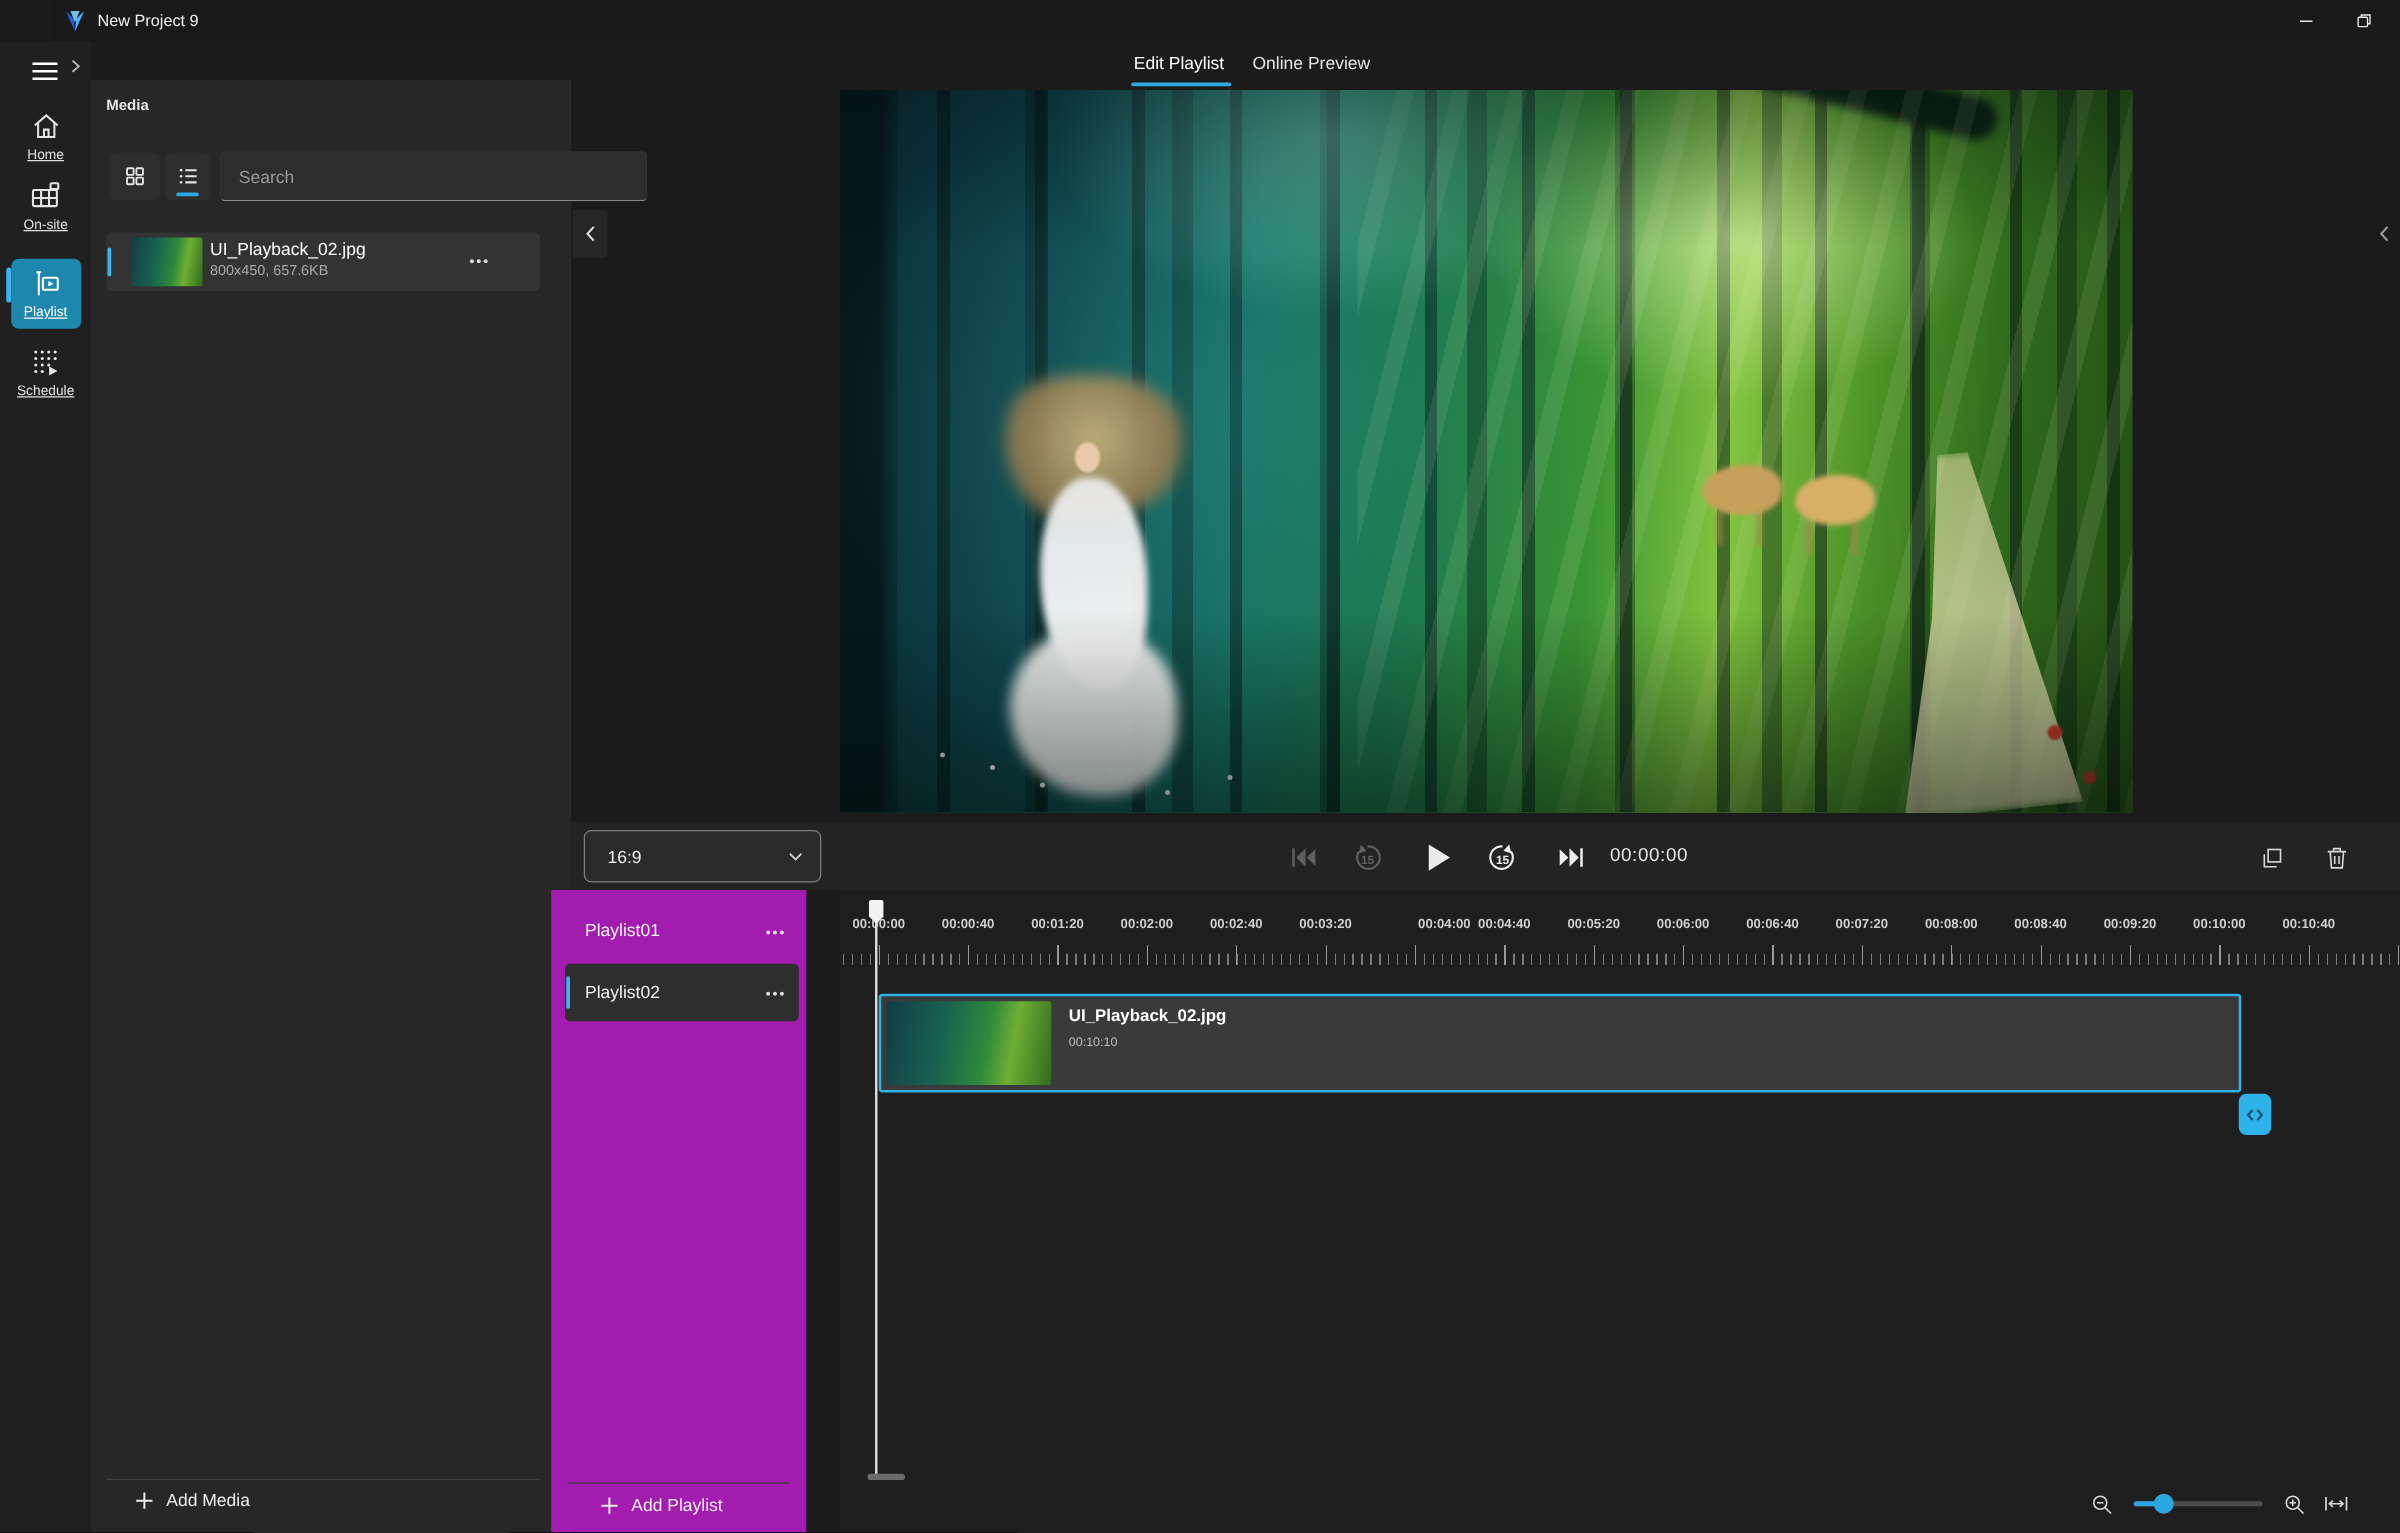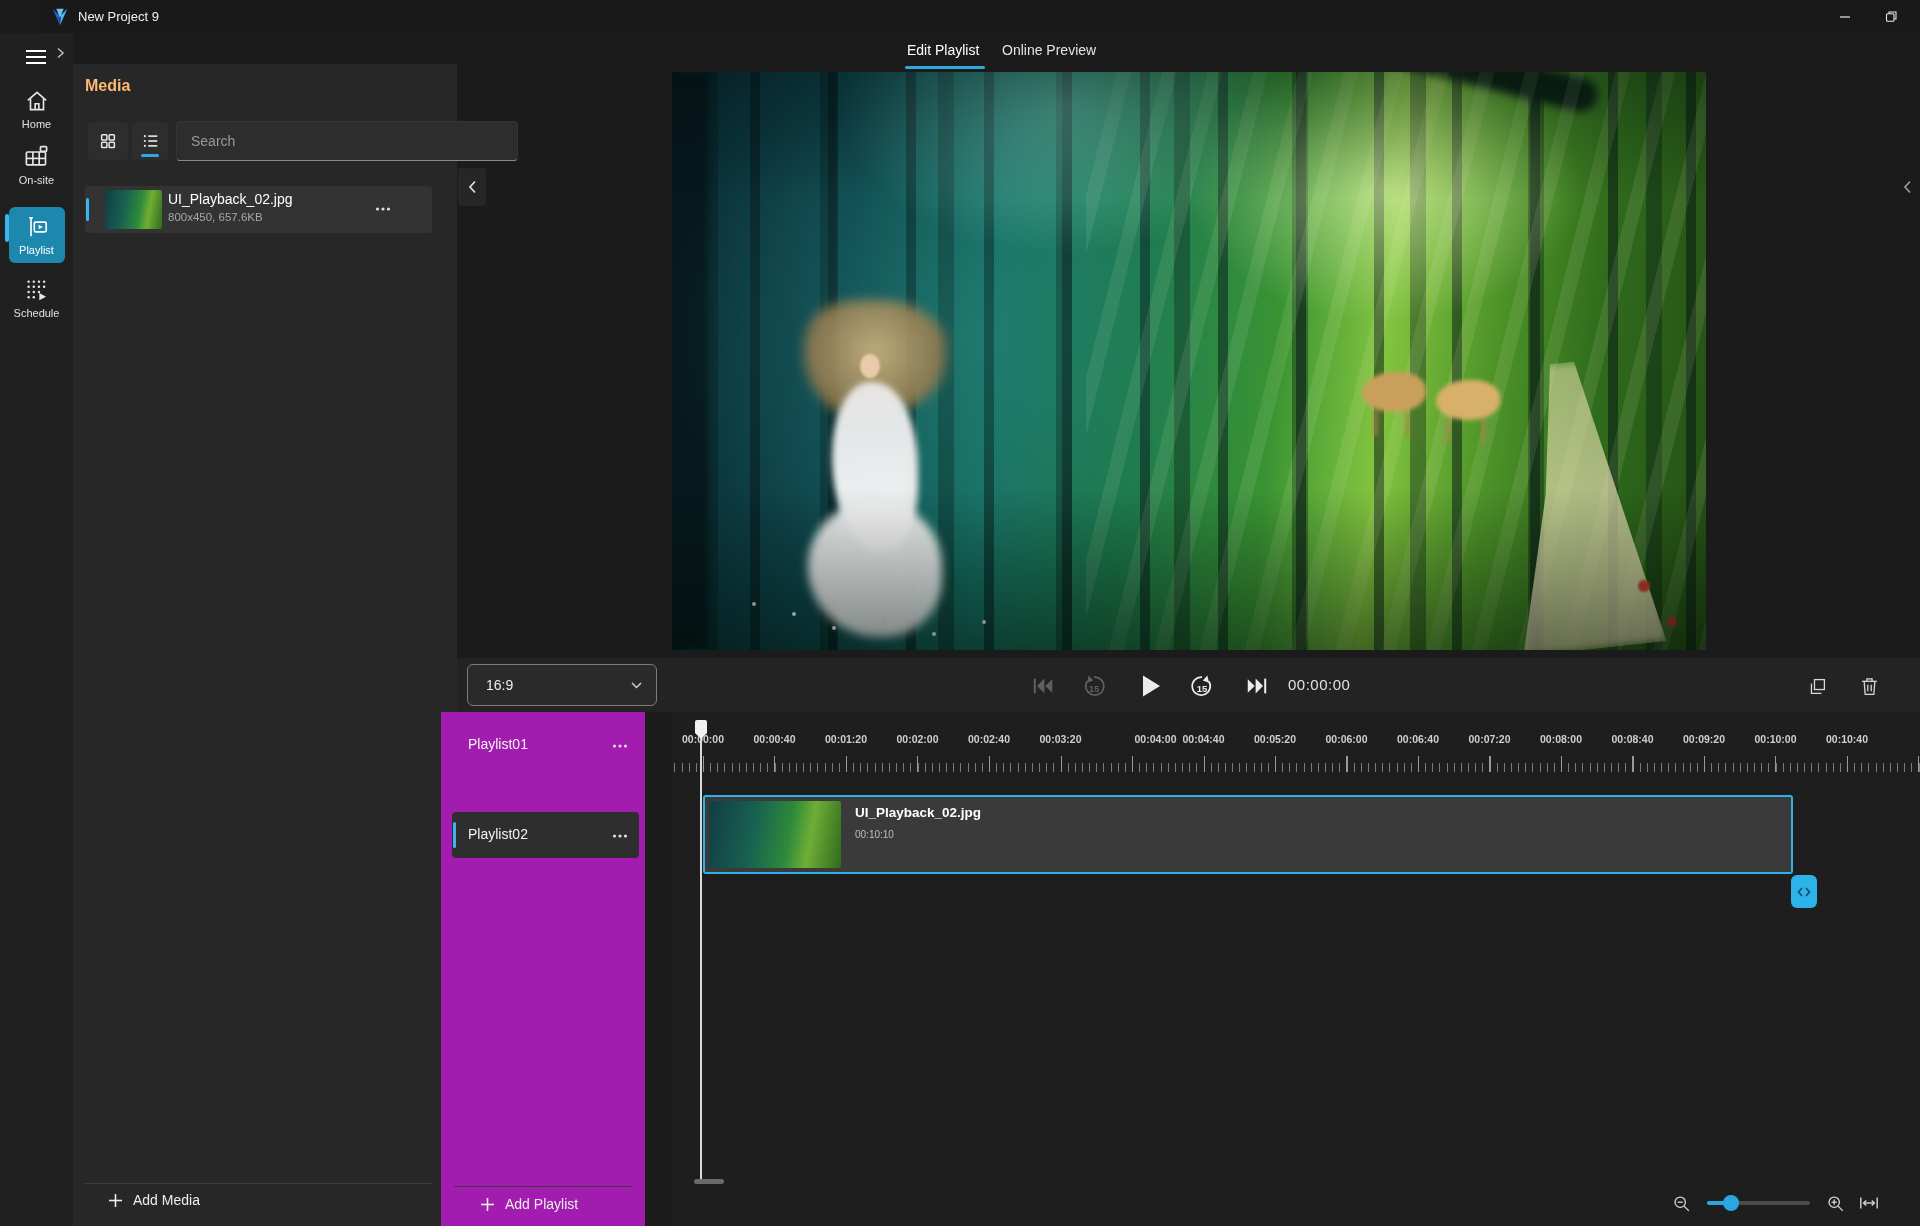--- a/index.html
+++ b/index.html
@@ -14,27 +14,27 @@
   .titlebar .title { margin-left:7px; font-size:13px; color:#f0f0f0; }
   .winbtns { position:absolute; right:0; top:0; height:33px; display:flex; }
   .winbtn { width:46px; height:33px; display:flex; align-items:center; justify-content:center; color:#e8e8e8; }
 
   
   .rail { left:0; top:33px; width:73px; height:1193px; background:#202020; }
   .hamburger { position:absolute; left:18px; top:8px; width:36px; height:32px; display:flex; align-items:center; justify-content:center; color:#fff; }
   .rail-expand { position:absolute; left:56px; top:14px; color:#b8b8b8; }
   .nav-item { position:absolute; left:0; width:73px; text-align:center; color:#e6e6e6; }
   .nav-item .nav-icon { display:block; margin:0 auto; }
-  .nav-item .nav-label { display:block; font-size:11px; margin-top:4px; color:#e0e0e0; }
+  .nav-item .nav-label { display:block; font-size:11px; margin-top:4px; color:#e0e0e0;text-decoration:underline; }
   .nav-tile { position:absolute; left:9px; top:174px; width:56px; height:56px; background:#1e87ad; border-radius:6px; }
   .nav-accent { position:absolute; left:5px; top:181px; width:4px; height:28px; background:#3ab5ef; border-radius:3px; }
 
   
   .media-panel { left:73px; top:64px; width:384px; height:1162px; background:#272727; }
-  .media-title { position:absolute; left:12px; top:13px; font-size:16px; font-weight:700; color:#fdba74; }
+  .media-title { position:absolute; left:12px; top:13px; font-size:12px; font-weight:700; color:#e5e5e5; }
   .viewbtn { position:absolute; top:58px; width:40px; height:38px; background:#2d2d2d; border-radius:4px; display:flex; align-items:center; justify-content:center; color:#e6e6e6; }
   .viewbtn.sel::after { content:""; position:absolute; left:9px; right:9px; bottom:3px; height:3px; border-radius:2px; background:#2fa8e0; }
   .search-box { position:absolute; left:103px; top:57px; width:342px; height:40px; }
   .search-box input { width:100%; height:100%; background:#2d2d2d; border:1px solid #343434; border-bottom:1px solid #8a8a8a; border-radius:4px; color:#fdba74; font-size:14px; padding:0 14px; outline:none; font-family:inherit; }
   .search-box input::placeholder { color:#9a9a9a; }
 
   .media-item { position:absolute; left:12px; width:347px; height:47px; border-radius:4px; }
   .media-item.sel { background:#333333; }
   .media-item.unsel { background:#2c2c2c; }
   .sel-bar { position:absolute; left:1px; top:12px; width:3px; height:23px; background:#3ab5ef; border-radius:2px; }
@@ -87,21 +87,21 @@
   .t-btn { position:absolute; top:13px; width:34px; height:30px; display:flex; align-items:center; justify-content:center; }
   .t-dis { color:#5f5f5f; }
   .t-en { color:#ececec; }
   .t-time { position:absolute; left:831px; top:18px; font-size:15px; color:#e2e2e2; letter-spacing:.5px; }
   .tool-btn { position:absolute; top:13px; width:30px; height:30px; display:flex; align-items:center; justify-content:center; color:#d8d8d8; }
 
   
   .pl-col { left:441px; top:712px; width:204px; height:514px; background:#a21caf; }
   .pl-row { position:absolute; left:11px; width:187px; border-radius:4px; }
   .pl-row .p-name { position:absolute; left:16px; top:9px; font-size:14px; color:#f2f2f2; }
-  .pl-row.sel { background:#2e2e2e;margin-top:41px; }
+  .pl-row.sel { background:#2e2e2e; }
   .pl-bar { position:absolute; left:1px; top:10px; width:3px; height:26px; background:#3ab5ef; border-radius:2px; }
 
   
   .tl { left:672px; top:712px; width:1248px; height:514px; background:#1e1e1e; }
   .ruler-label { position:absolute; top:21px; transform:translateX(-50%); font-size:10.5px; font-weight:700; color:#cfcfcf; white-space:nowrap; }
   .ticks { position:absolute; left:0; top:40px; width:1248px; height:20px;
     background-image:
       repeating-linear-gradient(90deg, #9a9a9a 0 1px, transparent 1px 71.5px),
       repeating-linear-gradient(90deg, #7a7a7a 0 1px, transparent 1px 7.15px);
     background-size:1290px 16px, 1290px 9px;

